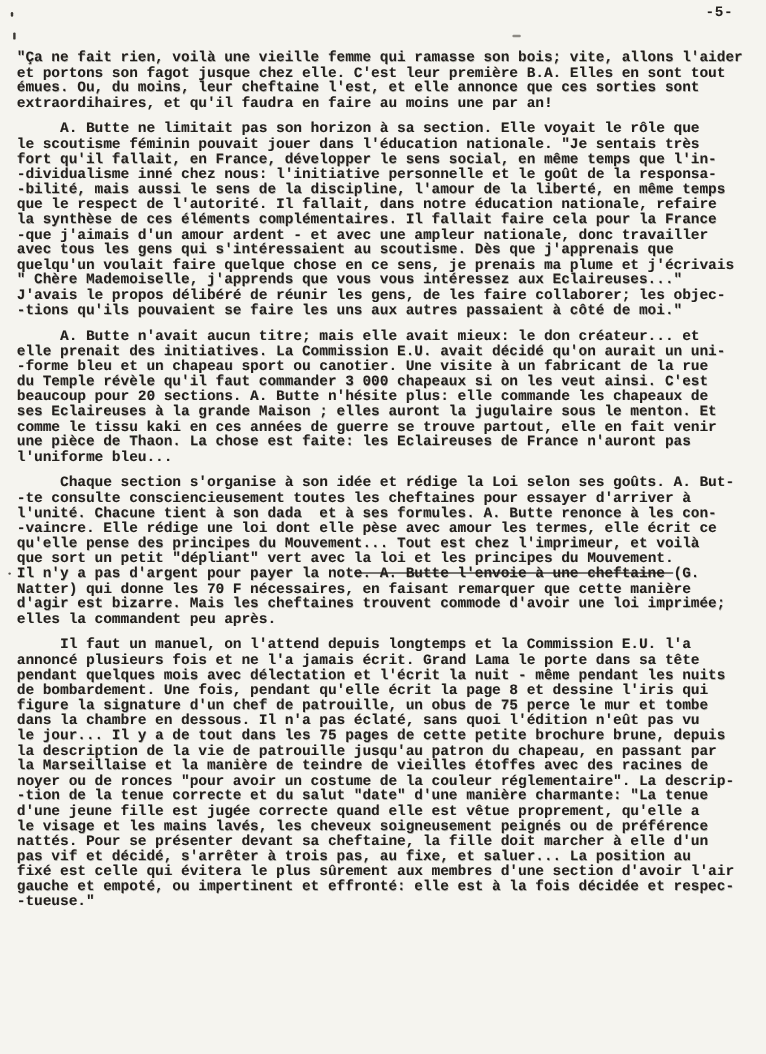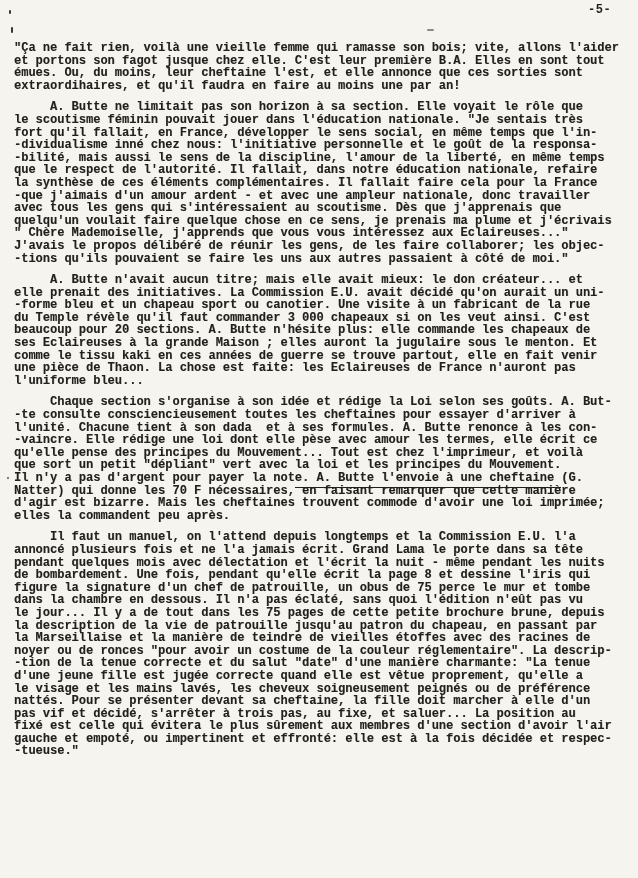--- a/index.html
+++ b/index.html
@@ -28,21 +28,21 @@
     width: 618px;
     font-size: 12px;
     line-height: 12.6px;
     font-weight: 700;
     color: #221f1c;
     white-space: pre;
     text-shadow: 0.4px 0.4px 0 rgba(34,31,28,0.35);
   }
   .para { margin: 0 0 9px 0; }
   .line { height: 12.6px; }
-  .u { border-bottom: 1.5px solid #221f1c; padding-bottom: 15px; }
+  .u { border-bottom: 1.5px solid #221f1c; padding-bottom: 5px; }
   .speck {
     position: absolute;
     background: #3a3733;
     border-radius: 1px;
   }
   .speck.s1 { top: 10px; left: 9px;  width: 2px; height: 4px; }
   .speck.s2 { top: 27px; left: 11px; width: 2px; height: 6px; }
   .speck.s3 { top: 29px; left: 427px; width: 7px; height: 2px; background: #8d8a84; }
   .speck.s4 { top: 477px; left: 7px; width: 2px; height: 2px; background: #56534e; }
 </style>

